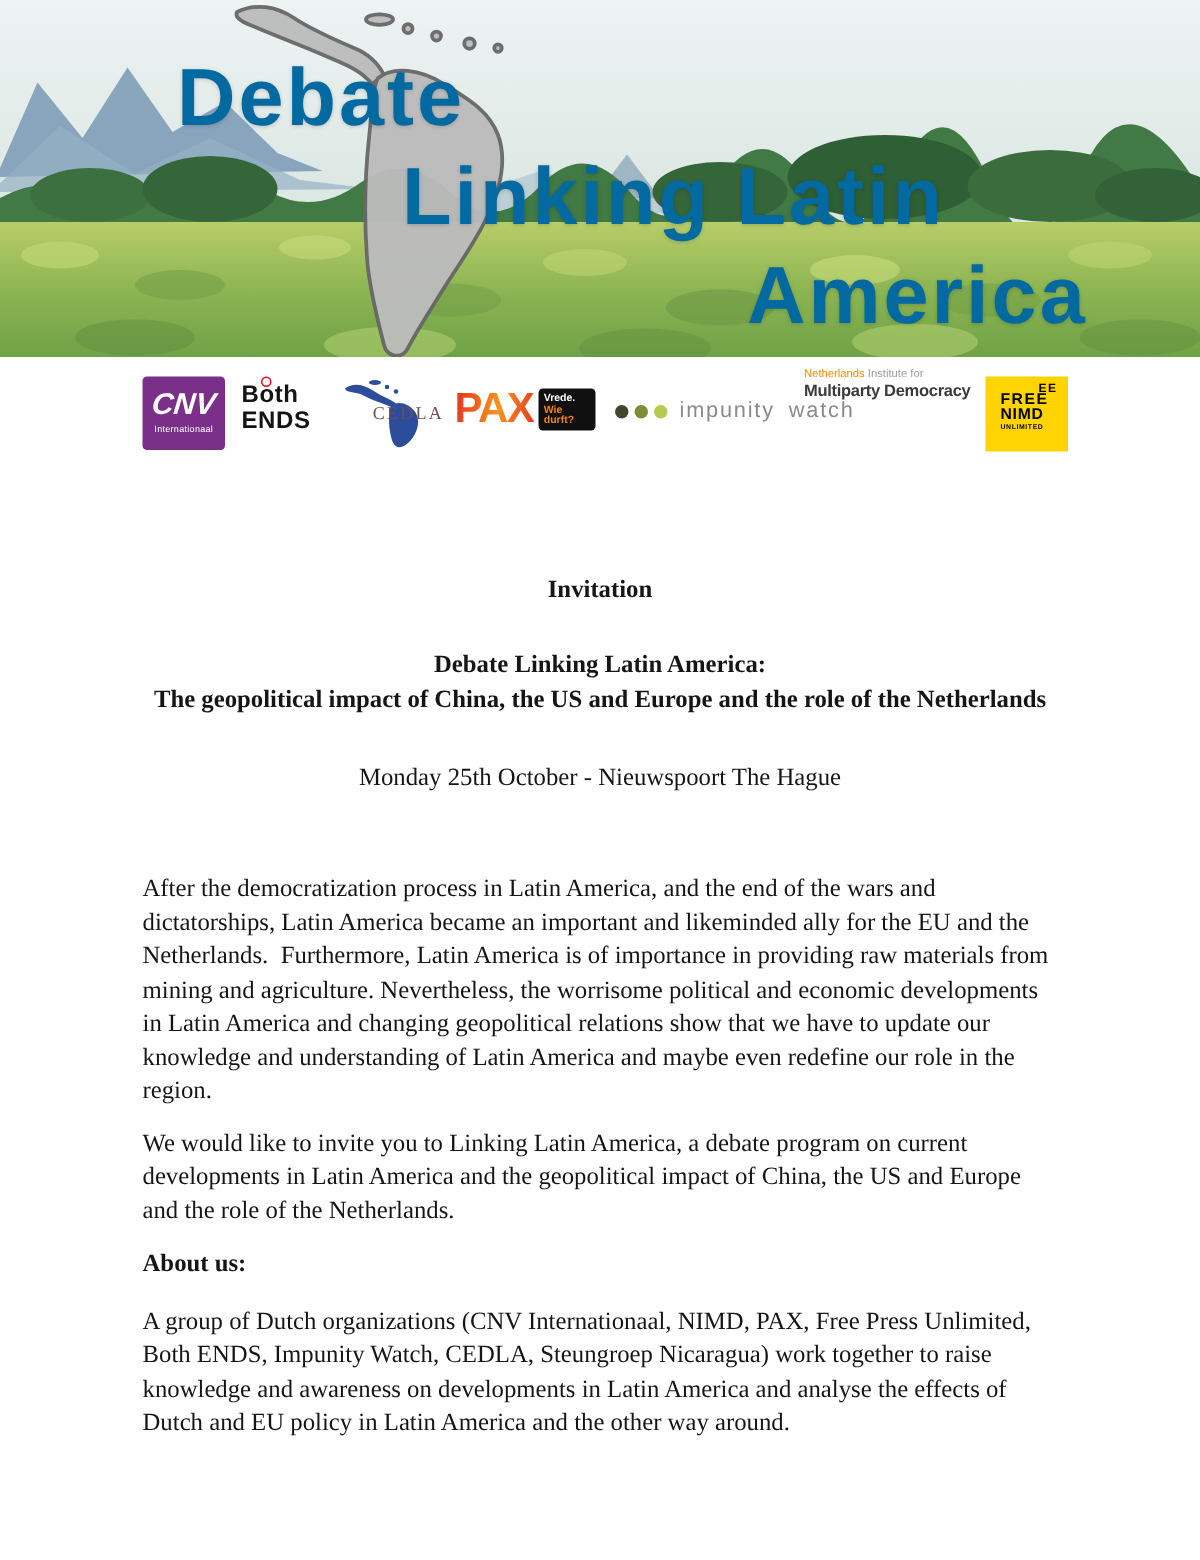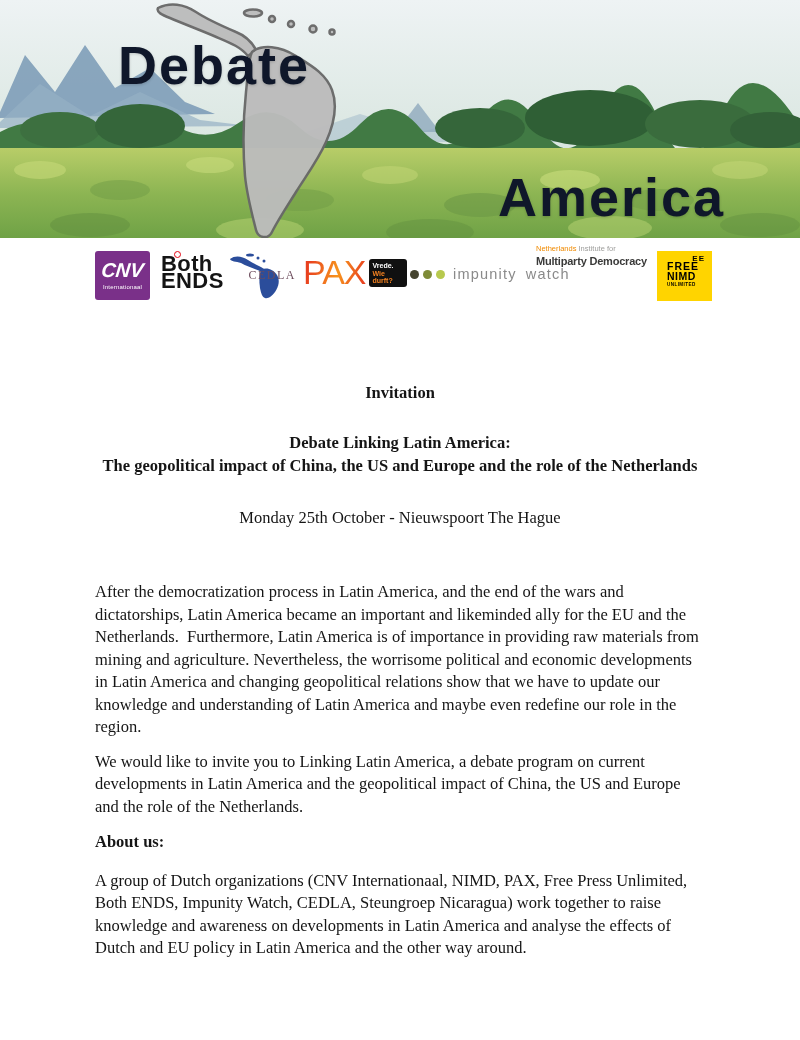--- a/index.html
+++ b/index.html
@@ -2,49 +2,49 @@
 <html><head>
 <meta charset="utf-8">
 <style>
   html,body{margin:0;padding:0;background:#ffffff;}
   .page{position:relative;width:800px;height:1040px;background:#fff;overflow:hidden;
         font-family:"Liberation Serif",serif;}
 
   
   .hero{position:absolute;top:0;left:0;width:800px;height:238px;overflow:hidden;}
   .hero svg{display:block;}
-  .hero-title{position:absolute;color:#0f172a;font-family:"Liberation Sans",sans-serif;
+  .hero-title{position:absolute;color:#0369a1;font-family:"Liberation Sans",sans-serif;
               font-weight:700;font-size:54px;line-height:1;letter-spacing:2px;
               text-shadow:0 1px 3px rgba(0,0,0,.18);white-space:nowrap;}
   .hero-t1{left:118px;top:38px;}
   .hero-t2{left:268px;top:104px;}
   .hero-t3{left:498px;top:170px;}
 
   
   .logo-band{position:absolute;top:238px;left:0;width:800px;height:72px;background:#fff;}
   .logo-band *{font-family:"Liberation Sans",sans-serif;}
   .logo{position:absolute;}
 
   .logo-cnv{left:95px;top:13px;width:55px;height:49px;background:#7a3089;border-radius:3px;
             color:#fff;text-align:center;}
   .cnv-acronym{font-style:italic;font-weight:700;font-size:20px;line-height:20px;margin-top:9px;
                transform:skewX(-6deg);}
   .cnv-sub{font-size:6px;line-height:8px;margin-top:3px;letter-spacing:.2px;}
 
-  .logo-both{left:161px;top:17px;color:#141414;font-weight:700;font-size:22px;line-height:17px;
+  .logo-both{left:161px;top:17px;color:#141414;font-weight:700;font-size:16px;line-height:17px;
              letter-spacing:.4px;}
   .both-mark{position:absolute;top:-4px;left:13px;width:5px;height:5px;border:1.6px solid #e30613;
              border-radius:50%;}
 
   .logo-cedla{left:228px;top:12px;width:68px;height:52px;}
   .cedla-label{position:absolute;right:0;bottom:19px;font-family:"Liberation Serif",serif;
                font-size:12px;letter-spacing:1.5px;color:#6d4c5c;}
 
   .logo-pax{left:303px;top:19px;display:flex;align-items:flex-start;}
-  .pax-word{font-weight:400;font-size:34px;line-height:30px;letter-spacing:-1px;
+  .pax-word{font-weight:700;font-size:28px;line-height:30px;letter-spacing:-1px;
             color:#ee4d23;background:linear-gradient(100deg,#e8401f 10%,#f7941d 55%,#e8401f 95%);
             -webkit-background-clip:text;background-clip:text;text-align:right;-webkit-text-fill-color:transparent;}
   .pax-box{width:34px;height:25px;background:#101010;border-radius:3px;margin-left:3px;margin-top:2px;
            padding:3px 0 0 4px;font-weight:700;font-size:7px;line-height:7.5px;}
   .pax-v{color:#ffffff;} .pax-w,.pax-d{color:#f58220;}
 
   .logo-iw{left:410px;top:28px;display:flex;align-items:center;}
   .iw-dot{width:9px;height:9px;border-radius:50%;margin-right:4px;}
   .iw-dot1{background:#45442f;} .iw-dot2{background:#7e8b37;} .iw-dot3{background:#b7c94e;}
   .iw-label{margin-left:4px;font-size:14.5px;color:#8a8a8a;letter-spacing:1.2px;word-spacing:4px;}
@@ -129,20 +129,21 @@
         <ellipse cx="253" cy="13" rx="9" ry="3.5"></ellipse>
         <circle cx="272" cy="19" r="3"></circle>
         <circle cx="291" cy="24" r="3"></circle>
         <circle cx="313" cy="29" r="3.5"></circle>
         <circle cx="332" cy="32" r="2.5"></circle>
         <path d="M158,8 C170,2 184,4 196,12 C208,20 222,26 236,32 C246,36 252,42 256,50 L248,56 C240,46 228,42 214,36 C200,30 184,24 170,18 C162,15 156,12 158,8 Z"></path>
         <path d="M252,52 C262,44 280,46 296,56 C312,66 326,74 332,90 C338,106 334,124 326,142 C318,160 306,176 296,192 C288,205 278,220 272,232 C268,240 258,238 256,230 C252,214 247,196 245,176 C243,152 243,120 246,92 C248,74 248,60 252,52 Z"></path>
       </g>
     </svg>
     <div class="hero-title hero-t1">Debate</div>
+    <div class="hero-title hero-t2">Linking Latin</div>
     <div class="hero-title hero-t3">America</div>
   </div>
 
   <div class="logo-band">
 
     <div class="logo logo-cnv">
       <div class="cnv-acronym">CNV</div>
       <div class="cnv-sub">Internationaal</div>
     </div>
 

